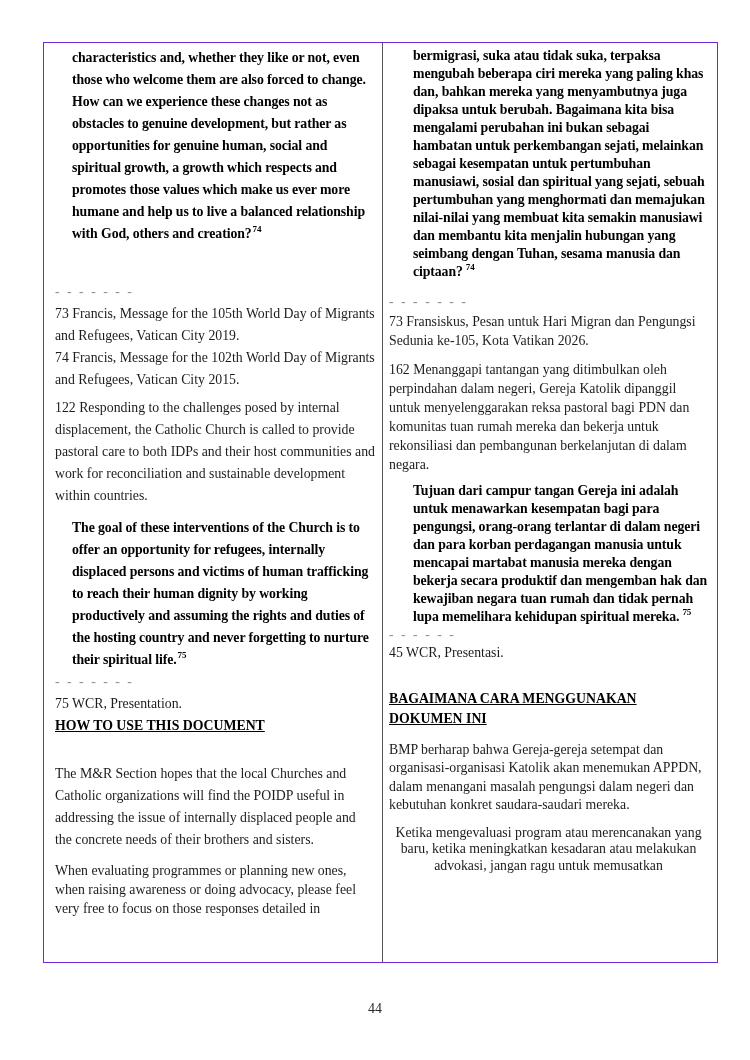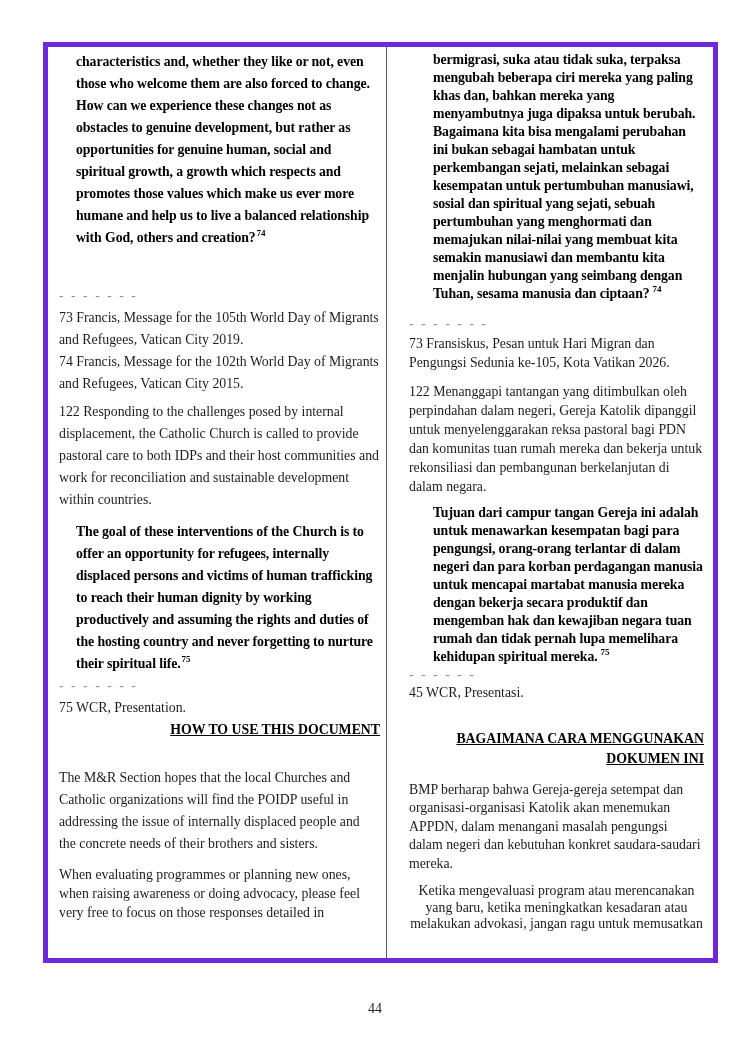--- a/index.html
+++ b/index.html
@@ -13,25 +13,24 @@
     position: relative;
     font-family: "Liberation Serif", "DejaVu Serif", serif;
     color: #1c1c1c;
   }
   .doc-table {
     position: absolute;
     left: 43px;
     top: 42px;
     width: 675px;
     height: 921px;
-    border: 5px solid #6d28d9;
+    border: 1px solid #6d28d9;
     box-sizing: border-box;
     display: flex;
     background: #ffffff;
-    gap: 16px;
   }
   .cell {
     box-sizing: border-box;
     overflow: hidden;
   }
   .cell-en {
     width: 339px;
     border-right: 1px solid #565656;
     padding: 4px 6px 0 11px;
     font-size: 13.8px;
@@ -59,21 +58,20 @@
   .cell-id sup { margin-left: 3px; }
   .sep {
     color: #919191;
     letter-spacing: 2px;
     font-weight: normal;
   }
   .heading {
     font-weight: bold;
     color: #000000;
     text-decoration: underline;
-    text-align: right;
   }
   .cell-id .heading { line-height: 20px; }
 
   
   .en-sep1   { margin-top: 36px; }
   .en-p122   { margin-top: 6px; }
   .en-quote2 { margin-top: 10px; }
   .en-head   { }
   .en-pmr    { margin-top: 26px; }
   .en-pwhen  { margin-top: 10px; line-height: 19px; }
@@ -122,21 +120,21 @@
 
     <p class="en-pwhen">When evaluating programmes or planning new ones, when raising awareness or doing advocacy, please feel very free to focus on those responses detailed in</p>
   </div>
 
   <div class="cell cell-id">
     <p class="quote"><span>bermigrasi, suka atau tidak suka, terpaksa mengubah beberapa ciri mereka yang paling khas dan, bahkan mereka yang menyambutnya juga dipaksa untuk berubah. Bagaimana kita bisa mengalami perubahan ini bukan sebagai hambatan untuk perkembangan sejati, melainkan sebagai kesempatan untuk pertumbuhan manusiawi, sosial dan spiritual yang sejati, sebuah pertumbuhan yang menghormati dan memajukan nilai-nilai yang membuat kita semakin manusiawi dan membantu kita menjalin hubungan yang seimbang dengan Tuhan, sesama manusia dan ciptaan?</span><sup>74</sup></p>
 
     <p class="sep id-sep1">- - - - - - -</p>
     <p class="id-fns">73 Fransiskus, Pesan untuk Hari Migran dan Pengungsi Sedunia ke-105, Kota Vatikan 2026.</p>
 
-    <p class="id-p122">122 Menanggapi tantangan yang ditimbulkan oleh perpindahan dalam negeri, Gereja Katolik dipanggil untuk menyelenggarakan reksa pastoral bagi PDN dan komunitas tuan rumah mereka dan bekerja untuk rekonsiliasi dan pembangunan berkelanjutan di dalam negara.</p>
+    <p class="id-p122">162 Menanggapi tantangan yang ditimbulkan oleh perpindahan dalam negeri, Gereja Katolik dipanggil untuk menyelenggarakan reksa pastoral bagi PDN dan komunitas tuan rumah mereka dan bekerja untuk rekonsiliasi dan pembangunan berkelanjutan di dalam negara.</p>
 
     <p class="quote id-quote2"><span>Tujuan dari campur tangan Gereja ini adalah untuk menawarkan kesempatan bagi para pengungsi, orang-orang terlantar di dalam negeri dan para korban perdagangan manusia untuk mencapai martabat manusia mereka dengan bekerja secara produktif dan mengemban hak dan kewajiban negara tuan rumah dan tidak pernah lupa memelihara kehidupan spiritual mereka.</span><sup>75</sup></p>
 
     <p class="sep">- - - - - -</p>
     <p>45 WCR, Presentasi.</p>
 
     <p class="heading id-head">BAGAIMANA CARA MENGGUNAKAN DOKUMEN INI</p>
 
     <p class="id-pbmp">BMP berharap bahwa Gereja-gereja setempat dan organisasi-organisasi Katolik akan menemukan APPDN, dalam menangani masalah pengungsi dalam negeri dan kebutuhan konkret saudara-saudari mereka.</p>
 

